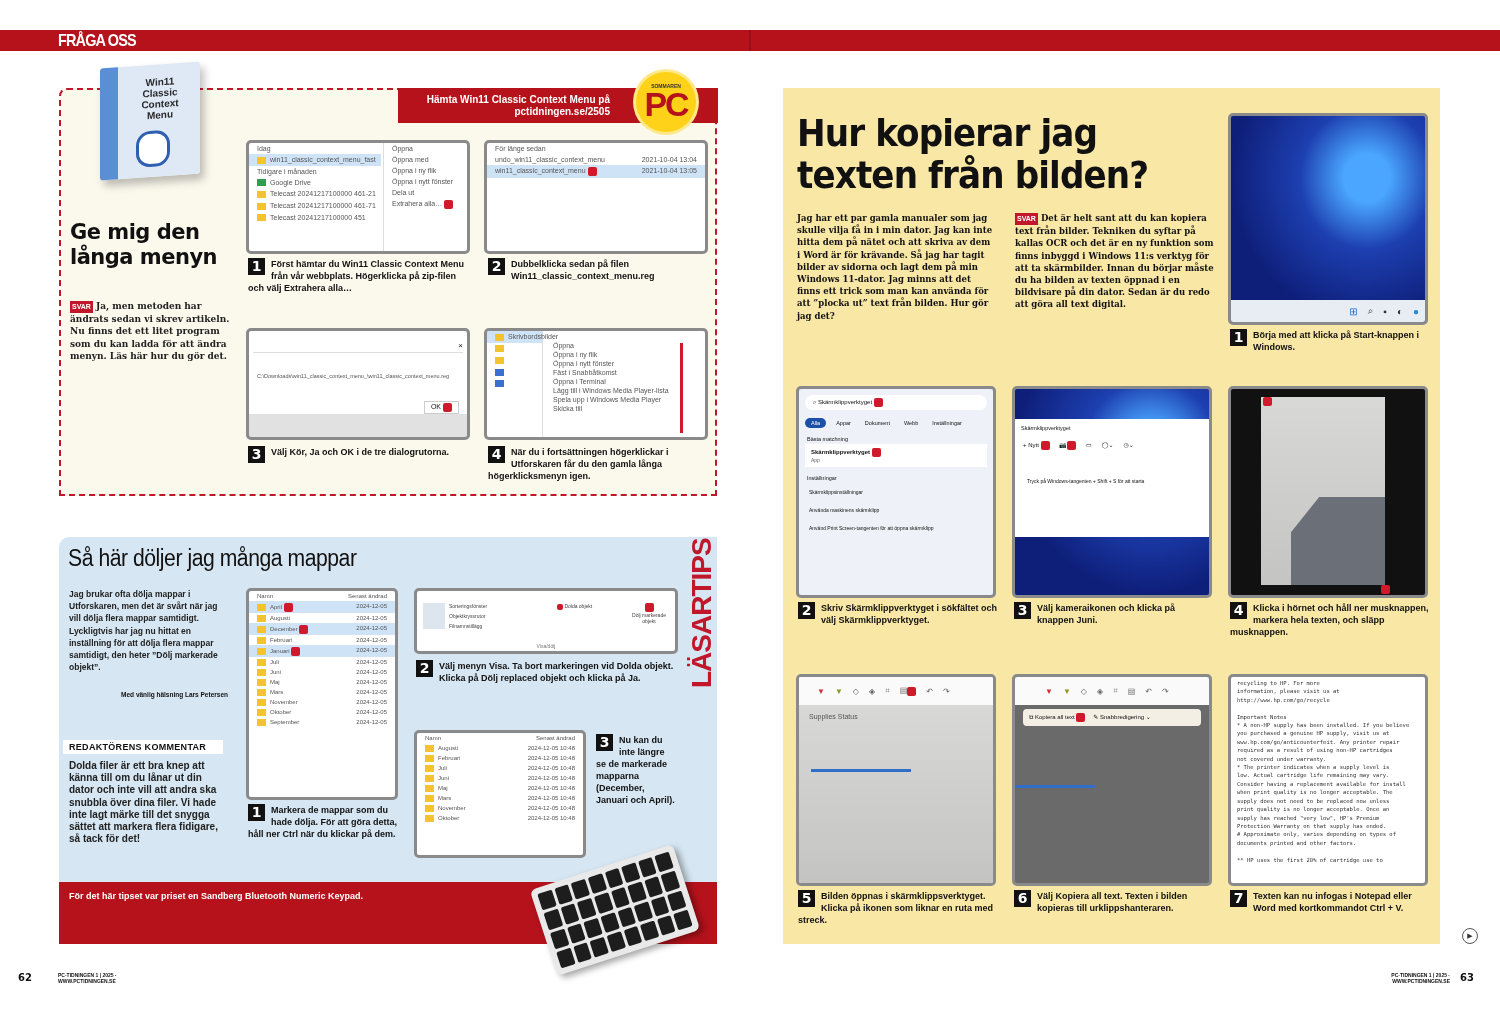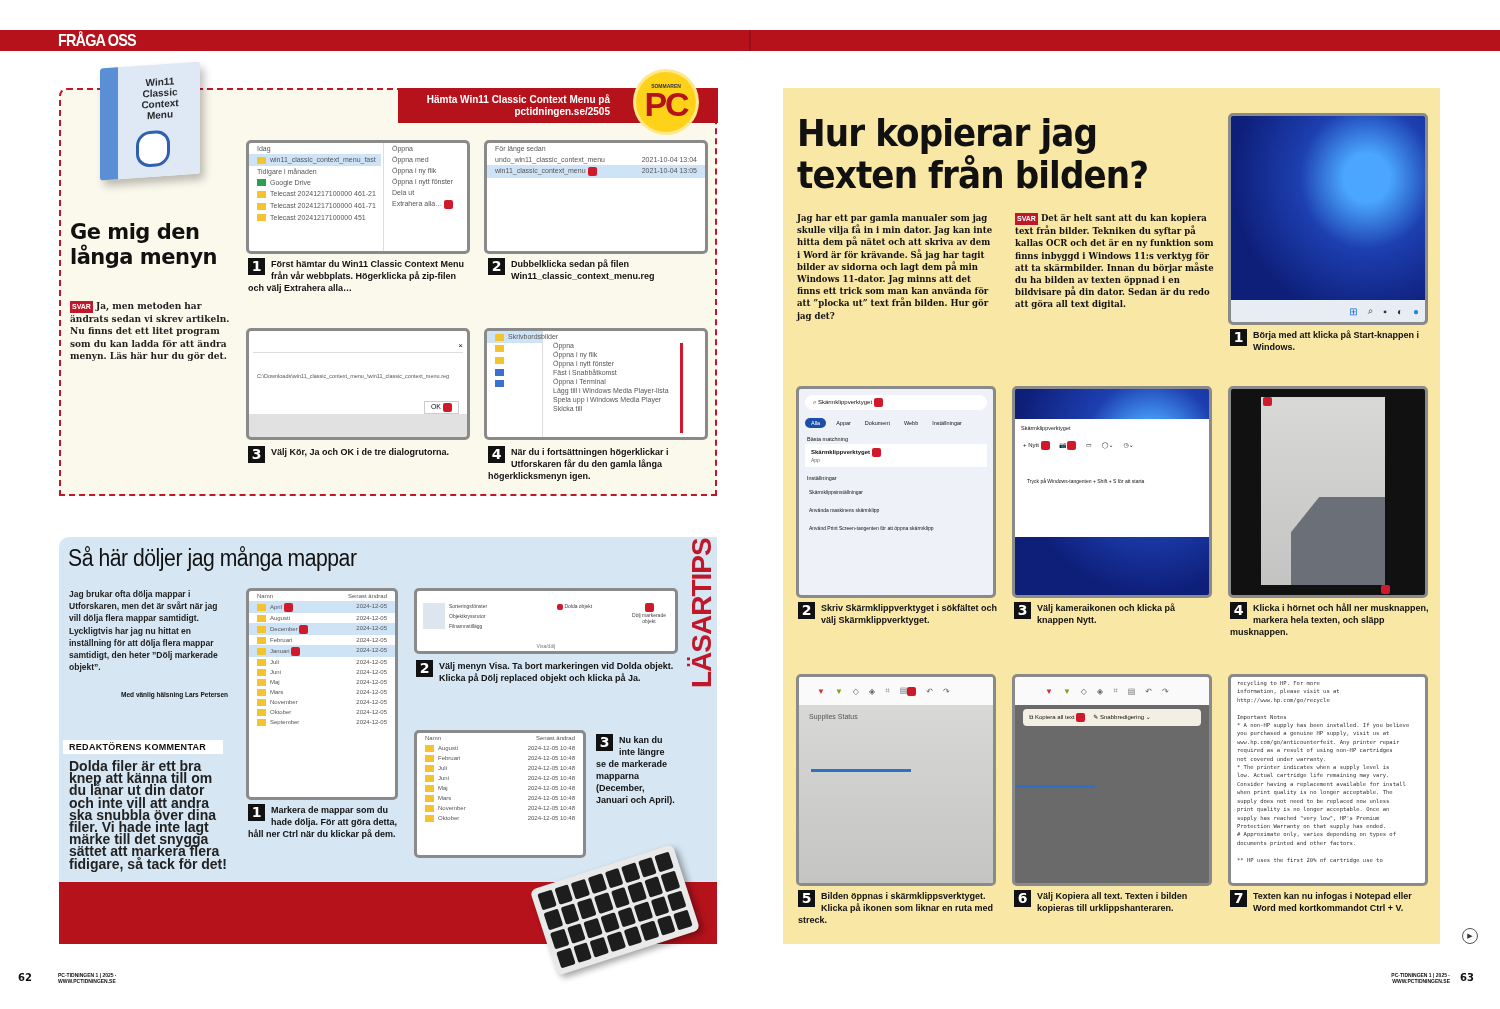--- a/index.html
+++ b/index.html
@@ -28,21 +28,21 @@
 .fold{display:inline-block;width:9px;height:7px;background:#f4c430;margin-right:4px;vertical-align:middle}
 .sel{background:#cfe3f6}
 
 
 .box2{position:absolute;left:59px;top:537px;width:658px;height:345px;background:#d6e6f2;border-radius:10px 0 0 0}
 .h-tips{position:absolute;left:68px;top:545px;font-size:23px;letter-spacing:-.5px;color:#111;transform:scaleX(.92);transform-origin:left}
 .lasartips{position:absolute;left:686px;top:538px;width:30px;height:150px;color:#c0172a;font-weight:900;font-size:28px;writing-mode:vertical-rl;transform:rotate(180deg);letter-spacing:-1px;text-align:center}
 .tips-body{position:absolute;left:69px;top:588px;width:160px;font-size:8.5px;line-height:12.2px;font-weight:bold;color:#222}
 .sig{position:absolute;left:120px;top:690px;width:108px;text-align:right;font-size:6.5px;line-height:9px;font-weight:bold}
 .redkom{position:absolute;left:63px;top:740px;width:160px;background:#fff;padding:2px 6px;font-size:9px;font-weight:900;letter-spacing:.3px}
-.redkom-body{position:absolute;left:69px;top:760px;width:160px;font-size:14px;line-height:12.2px;font-weight:bold;color:#222}
+.redkom-body{position:absolute;left:69px;top:760px;width:160px;font-size:10px;line-height:12.2px;font-weight:bold;color:#222}
 .redbar{position:absolute;left:59px;top:882px;width:658px;height:62px;background:#b5121b;color:#fff;font-size:9px;line-height:13px;font-weight:bold;padding:8px 10px}
 .keypad{position:absolute;left:540px;top:865px;width:150px;height:90px;transform:rotate(-18deg);background:#e9e9e9;border-radius:6px;box-shadow:3px 4px 6px rgba(0,0,0,.35);padding:6px;display:grid;grid-template-columns:repeat(8,1fr);gap:3px}
 .keypad span{background:#1d1d1d;border-radius:2px}
 
 
 .box3{position:absolute;left:783px;top:88px;width:657px;height:856px;background:#f9e7a6}
 .h-right{position:absolute;left:797px;top:112px;width:420px;font-family:"DejaVu Sans",sans-serif;font-weight:900;font-size:38px;line-height:42px;letter-spacing:-1px;transform:scaleX(.9);transform-origin:left}
 .q-right{position:absolute;left:797px;top:212px;width:198px;font-family:"DejaVu Serif",serif;font-size:8.5px;line-height:12.2px;font-weight:bold}
 .a-right{position:absolute;left:1015px;top:212px;width:200px;font-family:"DejaVu Serif",serif;font-size:8.5px;line-height:12.2px;font-weight:bold}
 .win{background:radial-gradient(ellipse at 70% 30%,#4aa6ff 0 12%,#1d3fb0 35%,#0e1f7a 70%)}
@@ -256,20 +256,21 @@
       </div>
       <div class="fl" style="display: flex; justify-content: space-between; padding: 1.5px 8px; font-size: 6px;">
         <span><span class="fold"></span><span>Oktober</span></span>
         <span>2024-12-05 10:48</span>
       </div>
     </div>
 </div>
 <div class="cap" style="left:596px;top:734px;width:80px"><span class="num">3</span><span>Nu kan du inte längre se de markerade mapparna (December, Januari och April).</span></div>
 
 <div class="redbar">
+  <div>För det här tipset var priset en Sandberg Bluetooth Numeric Keypad.</div>
 </div>
 <div class="keypad" id="keypad">
     <span></span>
     <span></span>
     <span></span>
     <span></span>
     <span></span>
     <span></span>
     <span></span>
     <span></span>
@@ -342,21 +343,21 @@
     <div style="font-size:6px;padding:4px 8px;display:flex;gap:10px">
       <span>+ <span>Nytt</span> <span class="mk"></span></span>
       <span>📷<span class="mk"></span></span>
       <span>▭</span>
       <span>◯⌄</span>
       <span>◷⌄</span>
     </div>
     <div style="font-size:5px;padding:24px 12px;white-space:nowrap;overflow:hidden">Tryck på Windows-tangenten + Shift + S för att starta</div>
   </div>
 </div>
-<div class="cap" style="left:1014px;top:602px;width:200px"><span class="num">3</span><span>Välj kameraikonen och klicka på knappen Nytt.</span></div>
+<div class="cap" style="left:1014px;top:602px;width:200px"><span class="num">3</span><span>Välj kameraikonen och klicka på knappen Juni.</span></div>
 
 <div class="shot" style="left:1228px;top:386px;width:200px;height:212px;background:#111">
   <div class="docimg" style="position:absolute;left:30px;top:8px;width:124px;height:188px">
     <div style="position:absolute;left:30px;top:100px;width:94px;height:88px;background:#6b6f78;clip-path:polygon(30% 0,100% 0,100% 100%,0 100%,0 40%)"></div>
   </div>
   <span class="mk" style="position:absolute;left:32px;top:8px"></span>
   <span class="mk" style="position:absolute;left:150px;top:196px"></span>
 </div>
 <div class="cap" style="left:1230px;top:602px;width:200px"><span class="num">4</span><span>Klicka i hörnet och håll ner musknappen, markera hela texten, och släpp musknappen.</span></div>
 

